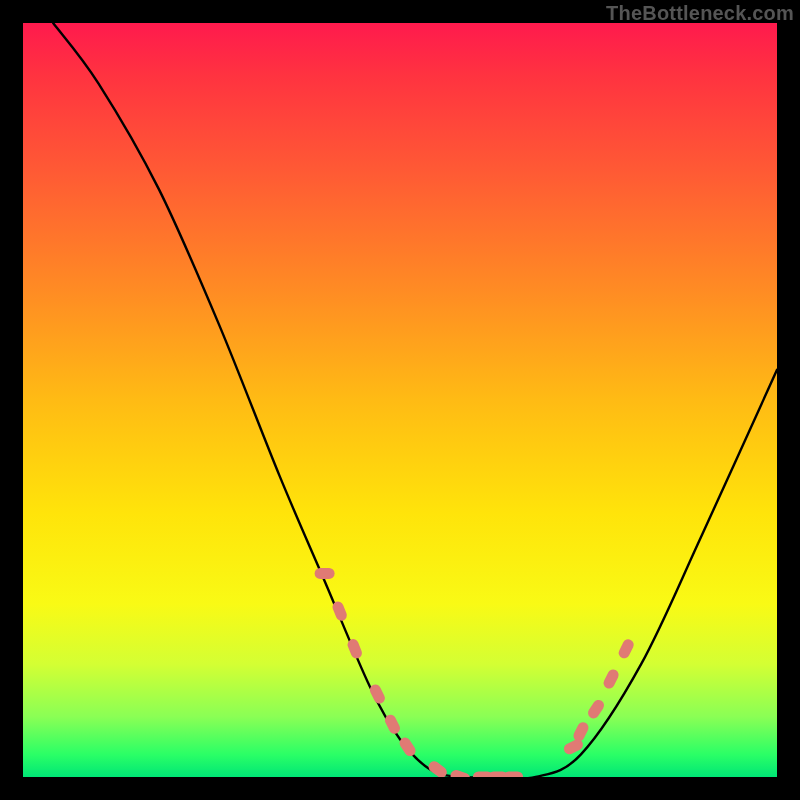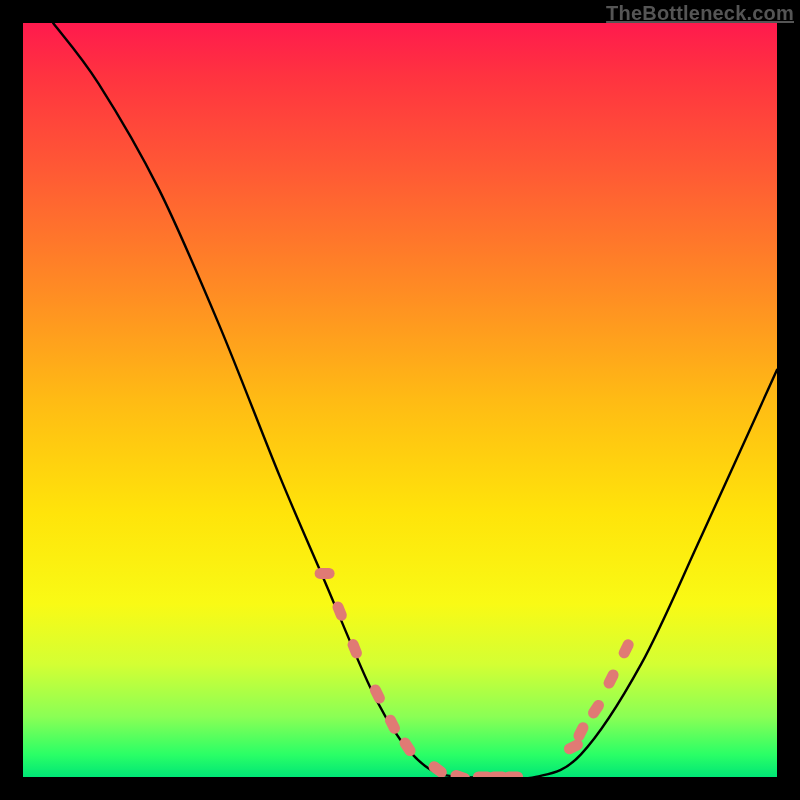--- a/index.html
+++ b/index.html
@@ -41,21 +41,20 @@
   }
   .watermark {
     position: absolute;
     top: 2px;
     right: 6px;
     color: #555;
     font-size: 20px;
     font-weight: 600;
     letter-spacing: 0.2px;
     z-index: 5;
-    text-decoration: underline;
   }
   svg.curve {
     position: absolute;
     left: 0;
     top: 0;
     width: 754px;
     height: 754px;
     z-index: 3;
   }
 </style>

